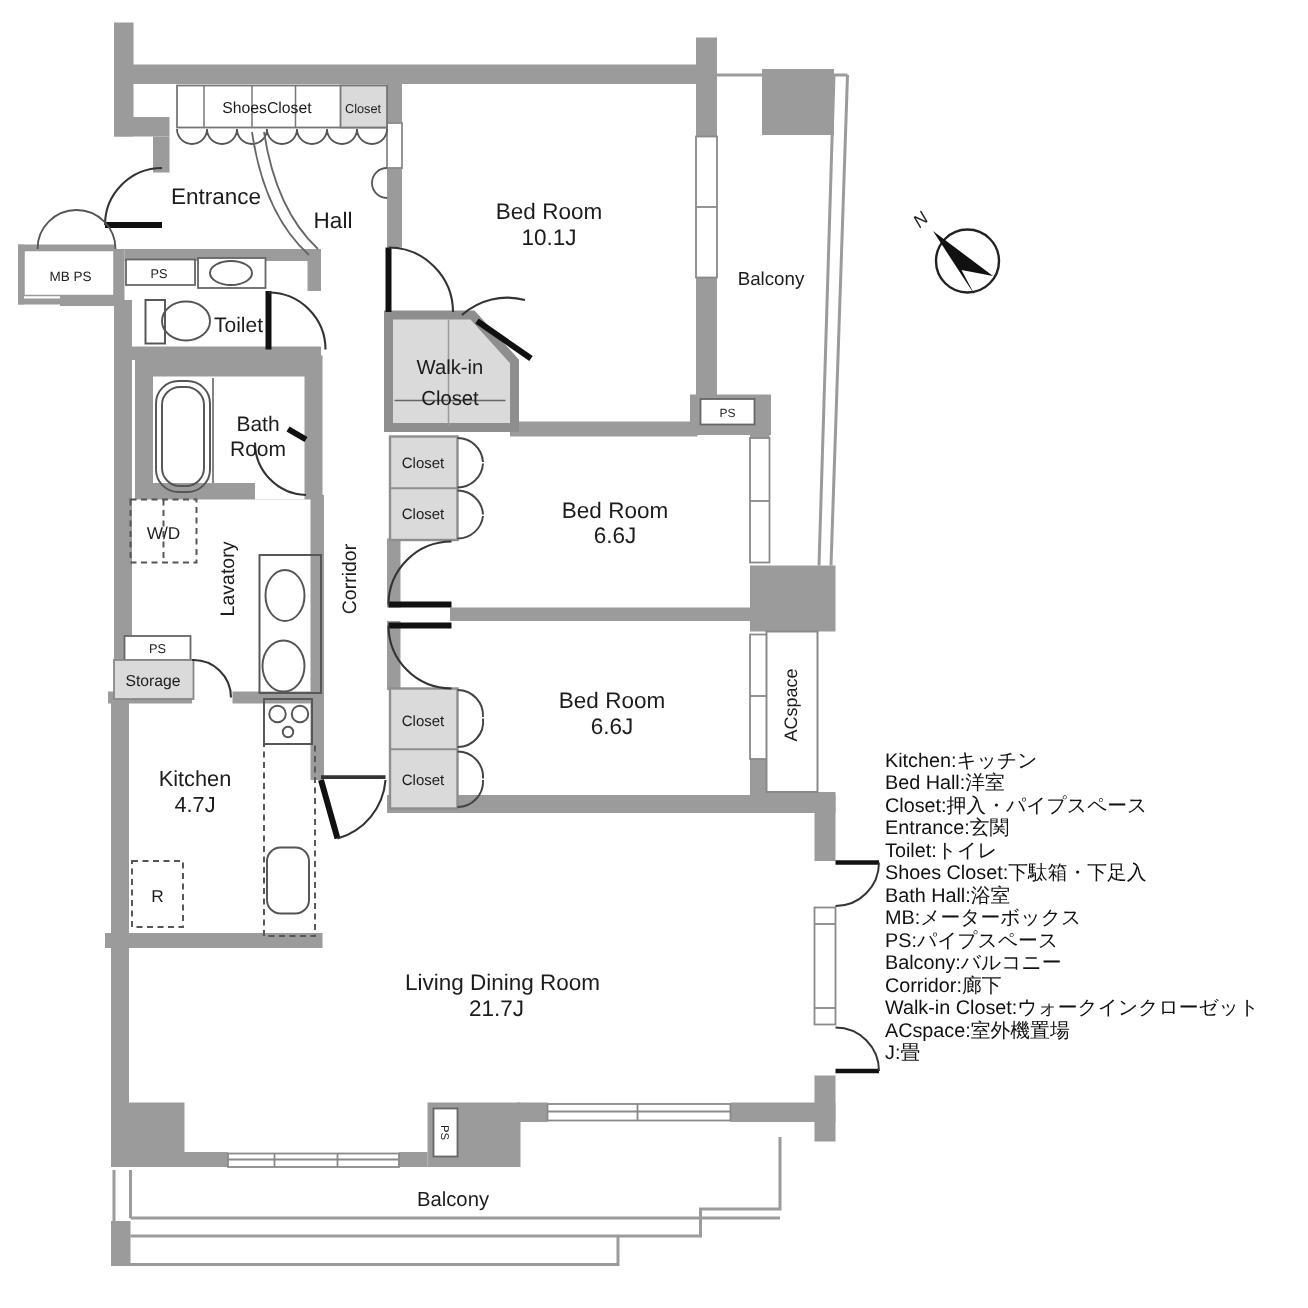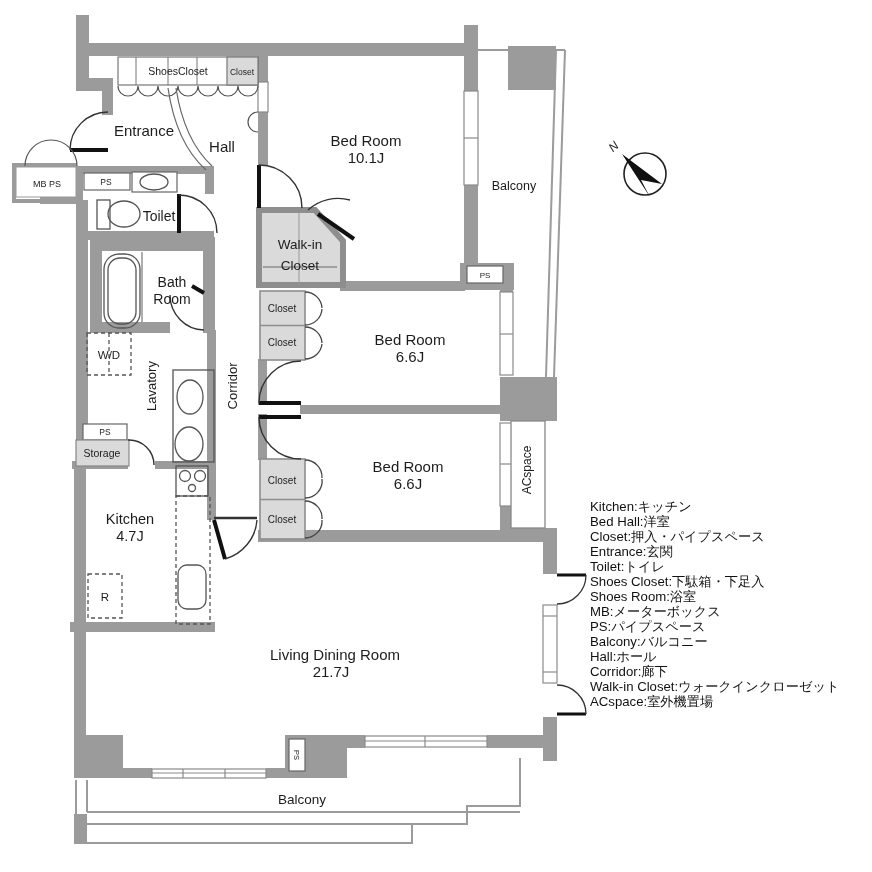--- a/index.html
+++ b/index.html
@@ -253,22 +253,22 @@
   </g>
 </svg>
 
   <div class="legend">
     <div>Kitchen:キッチン</div>
     <div>Bed Hall:洋室</div>
     <div>Closet:押入・パイプスペース</div>
     <div>Entrance:玄関</div>
     <div>Toilet:トイレ</div>
     <div>Shoes Closet:下駄箱・下足入</div>
-    <div>Shoes Room:浴室</div>
+    <div>Bath Hall:浴室</div>
     <div>MB:メーターボックス</div>
     <div>PS:パイプスペース</div>
     <div>Balcony:バルコニー</div>
-    <div>Hall:ホール</div>
     <div>Corridor:廊下</div>
     <div>Walk-in Closet:ウォークインクローゼット</div>
     <div>ACspace:室外機置場</div>
+    <div>J:畳</div>
   </div>
 </div>
 
 </body></html>

